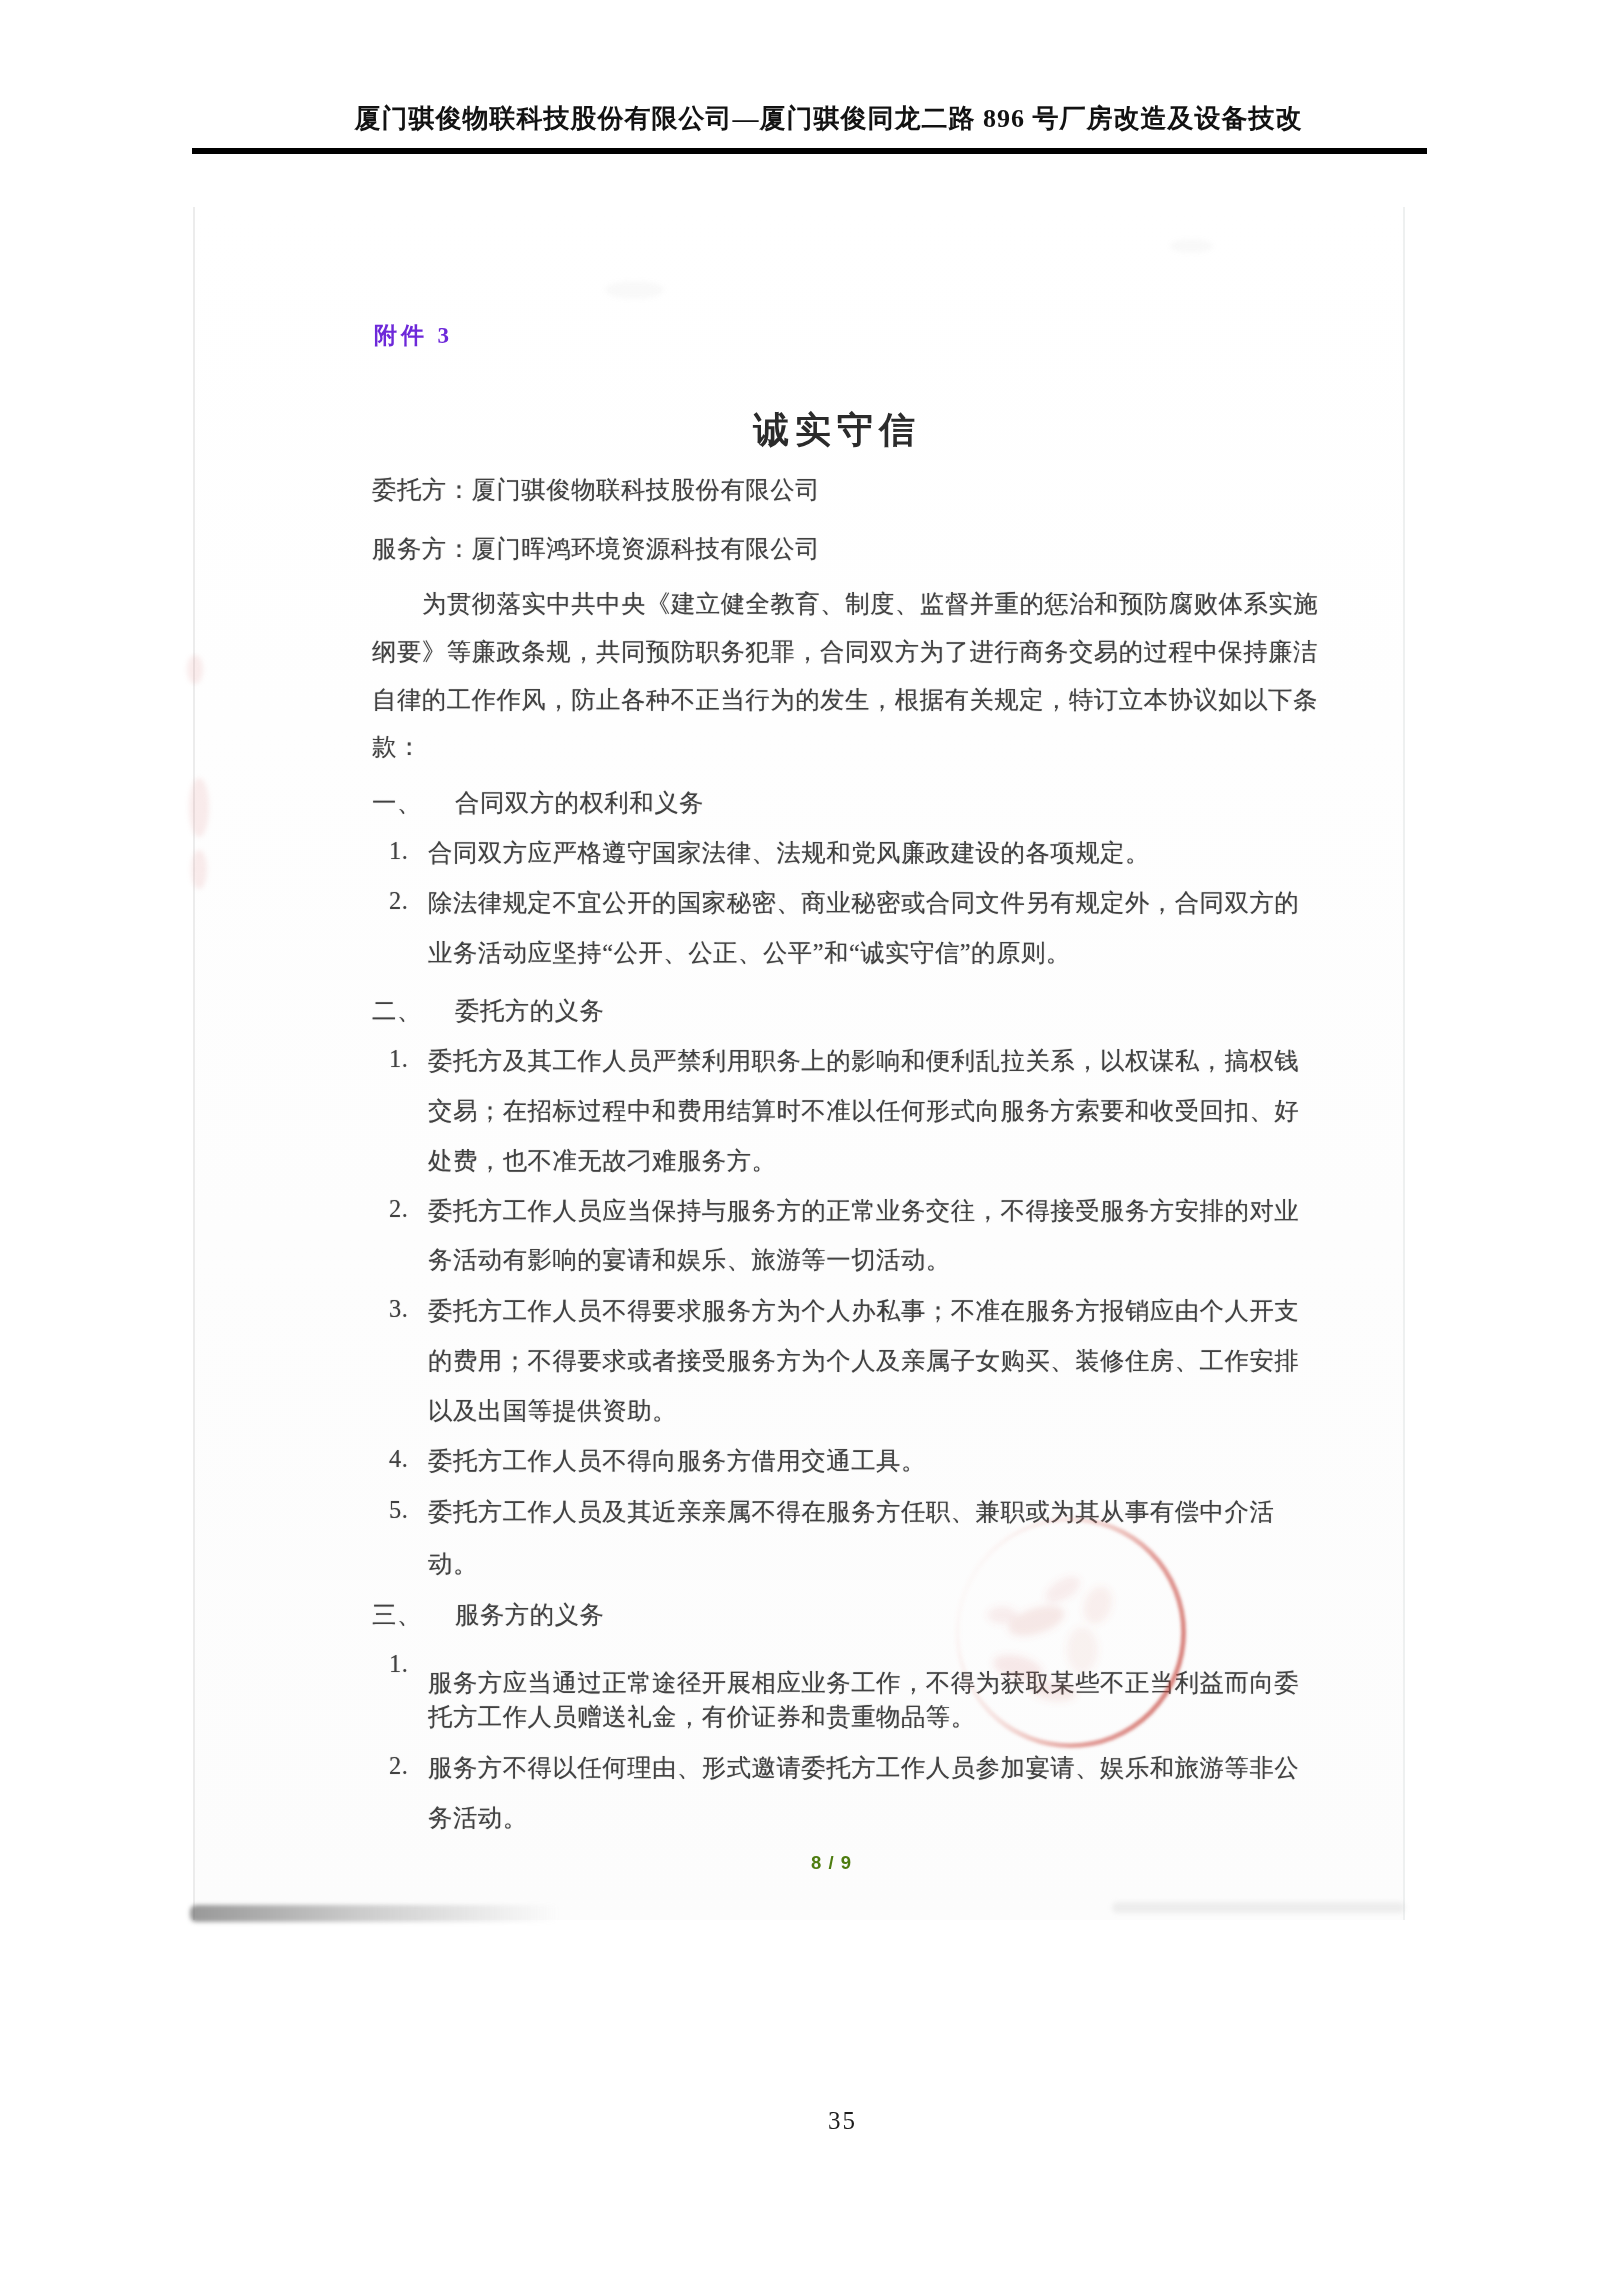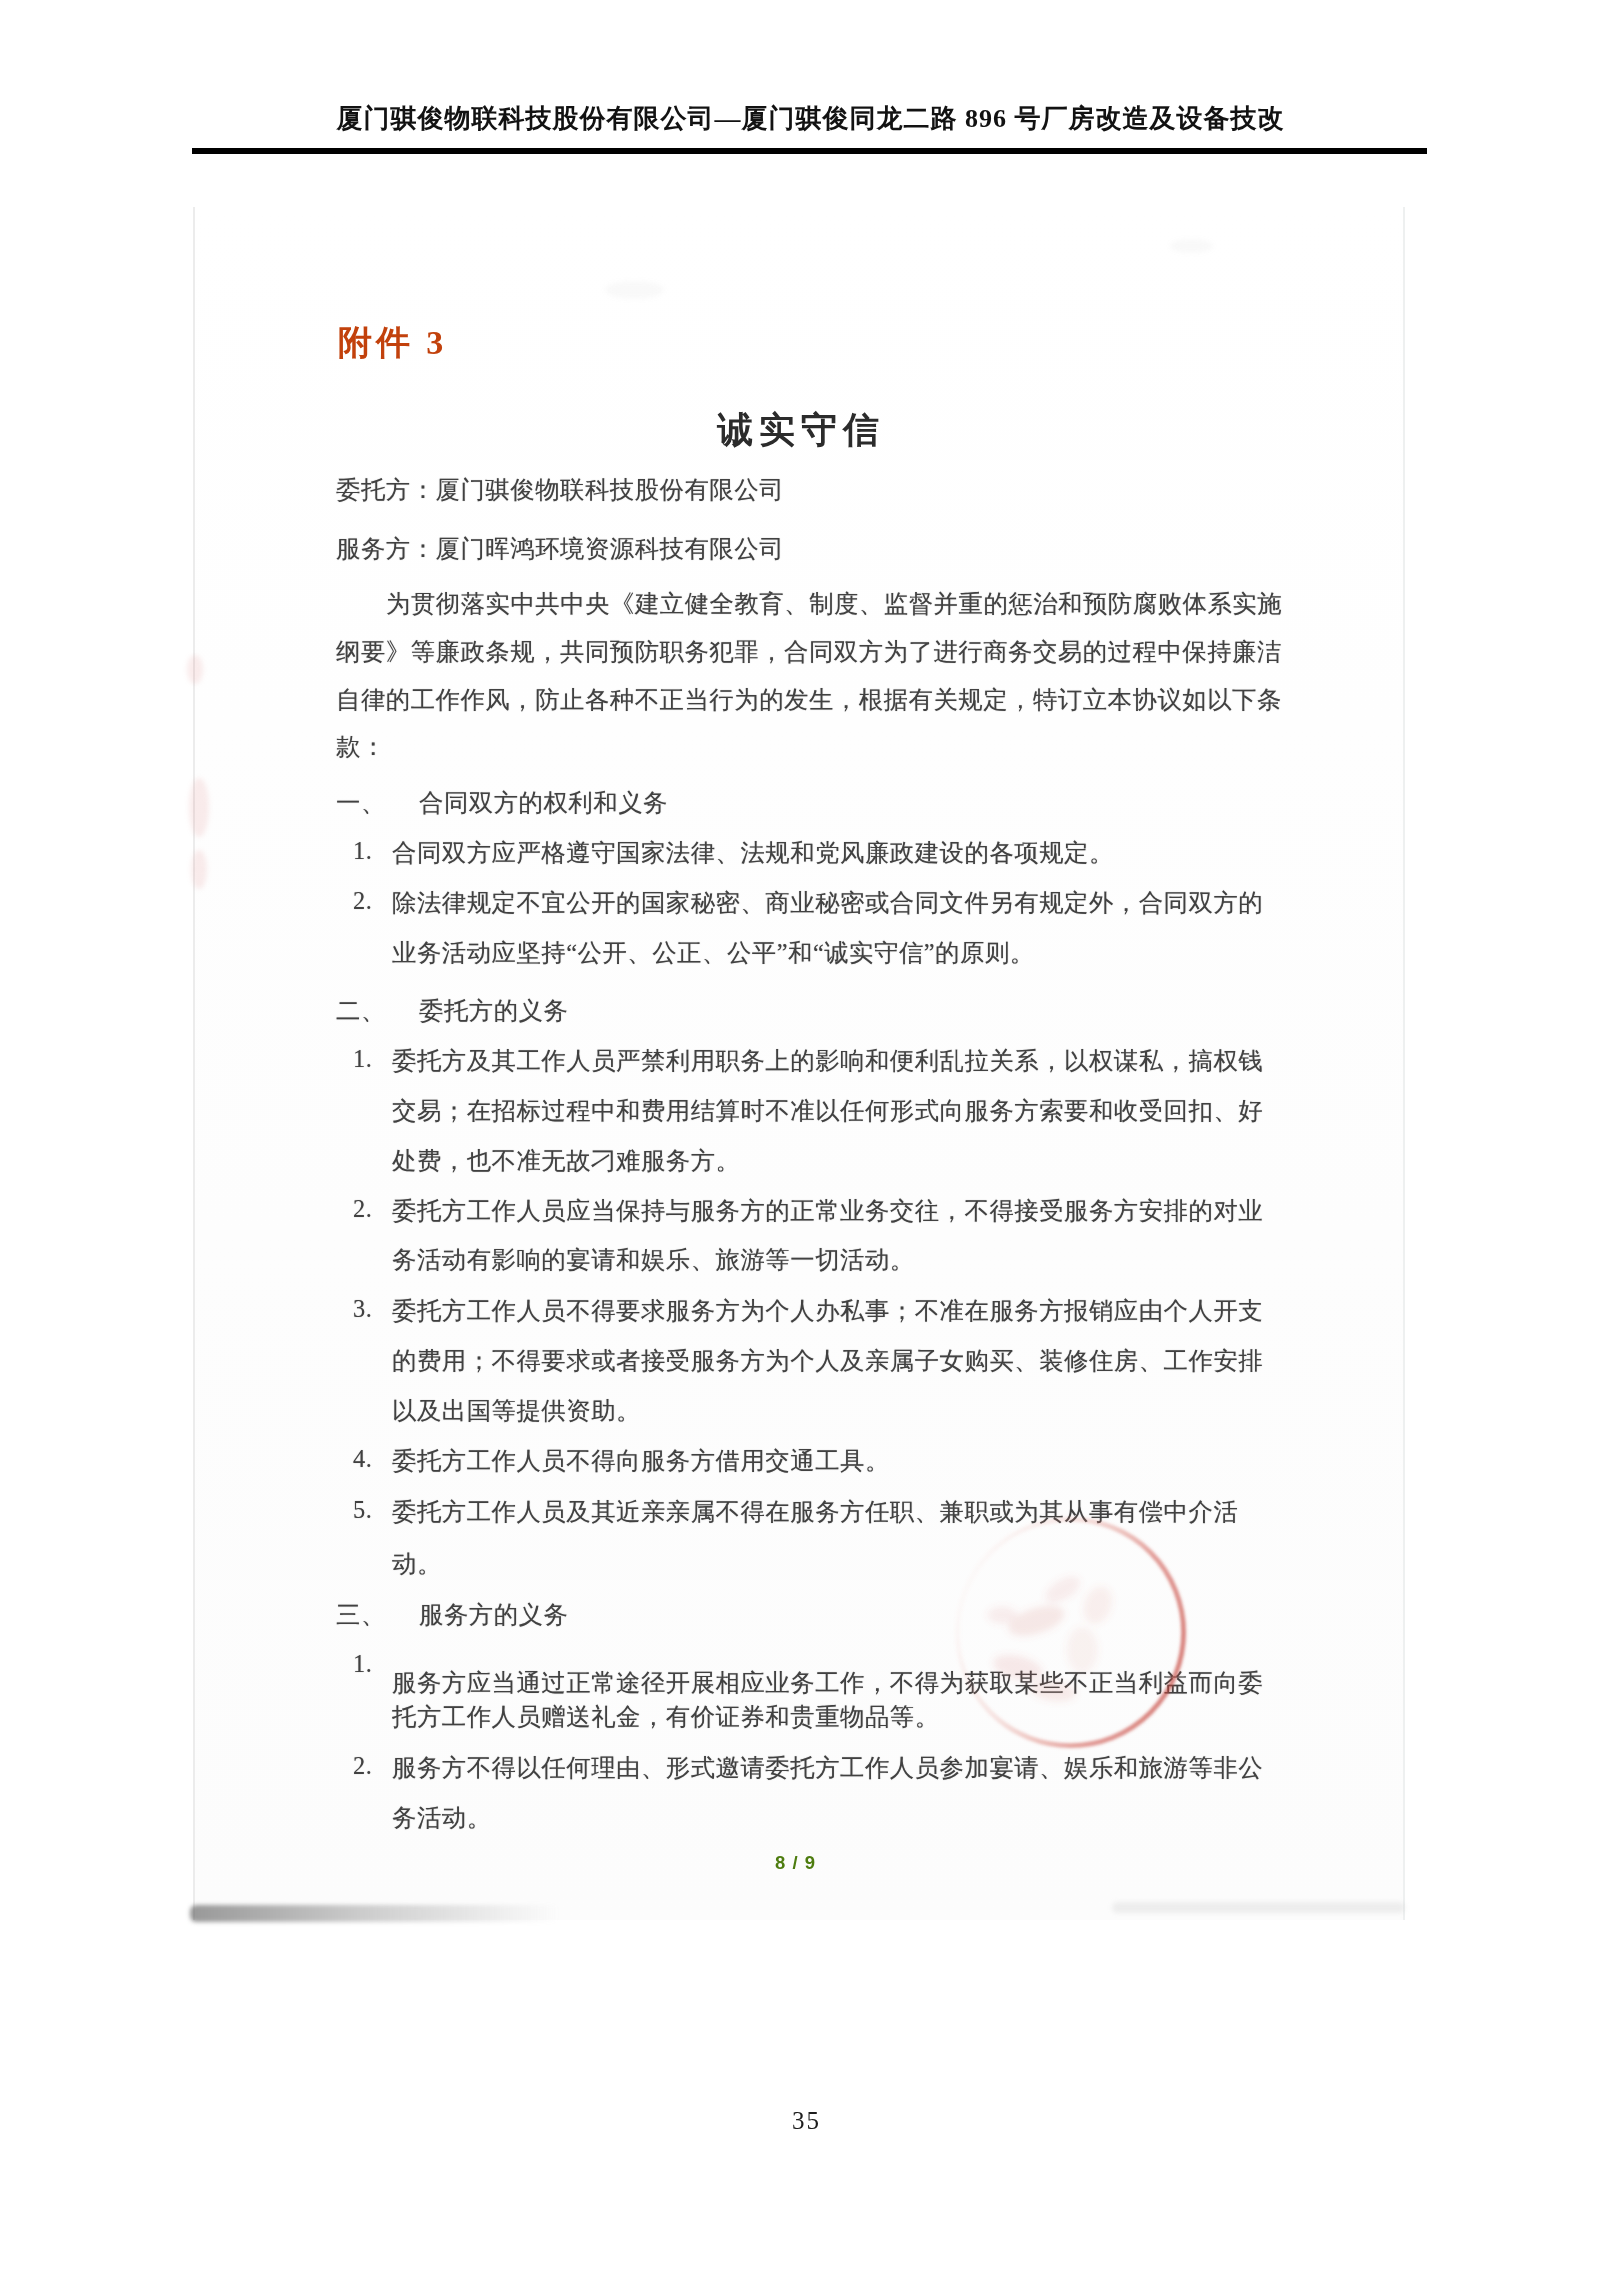--- a/index.html
+++ b/index.html
@@ -1,40 +1,40 @@
 <!DOCTYPE html>
 <html><head>
 <meta charset="utf-8">
 <style>
   html,body{margin:0;padding:0;}
   body{
     width:1621px;height:2293px;background:#ffffff;overflow:hidden;position:relative;
     font-family:"Liberation Serif","DejaVu Serif",serif;
   }
-  .abs{position:absolute;white-space:nowrap;}
+  .abs{position:absolute;white-space:nowrap;padding-left:36px;}
   
   .pdf-header{
     left:0;right:0;top:101px;text-align:center;
     font-size:26px;font-weight:700;color:#121212;letter-spacing:1px;
   }
   .header-rule{
     position:absolute;left:192px;top:148px;width:1235px;height:5.9px;background:#000;
   }
   
   .scan-sheet{
     position:absolute;left:193px;top:207px;width:1208px;height:1713px;
     background:linear-gradient(180deg,#ffffff 0%,#fdfdfd 60%,#fcfcfc 100%);
     border-left:2px solid #ececec;border-right:2px solid #eef0f0;
   }
   
   .scan-text{
     color:#414141;font-size:24.4px;letter-spacing:0.5px;font-weight:500;
     text-shadow:0 0 1px rgba(80,80,80,.55);
   }
-  .attach{left:338px;top:320px;font-size:34px;font-weight:700;color:#c2410c;letter-spacing:3.9px;}
+  .attach{left:338px;top:320px;font-size:23px;font-weight:700;color:#6d28d9;letter-spacing:3.9px;}
   .doc-title{left:336px;top:406px;width:930px;text-align:center;
     font-size:36px;font-weight:700;color:#2b2b2b;letter-spacing:5.9px;}
   .party{left:336px;}
   .pre-indent{left:386px;}
   .pre-cont{left:336px;}
   .sec-num{left:336px;}
   .sec-title{left:419px;}
   .item-num{left:353px;}
   .item-line{left:392px;}
   

